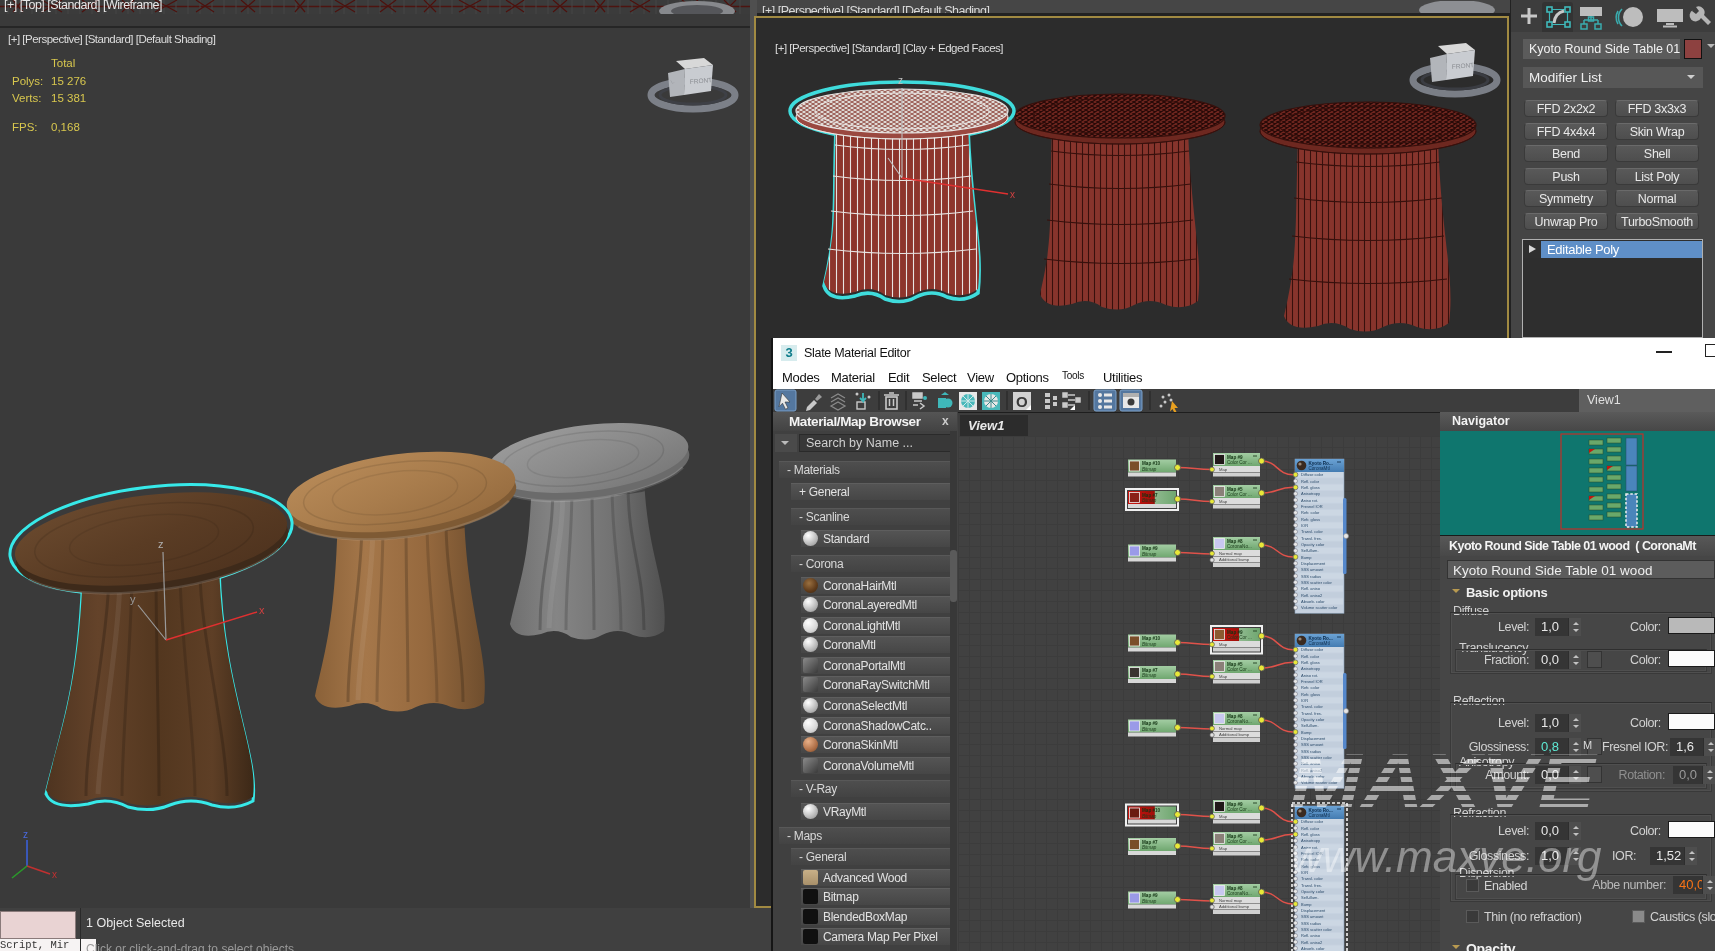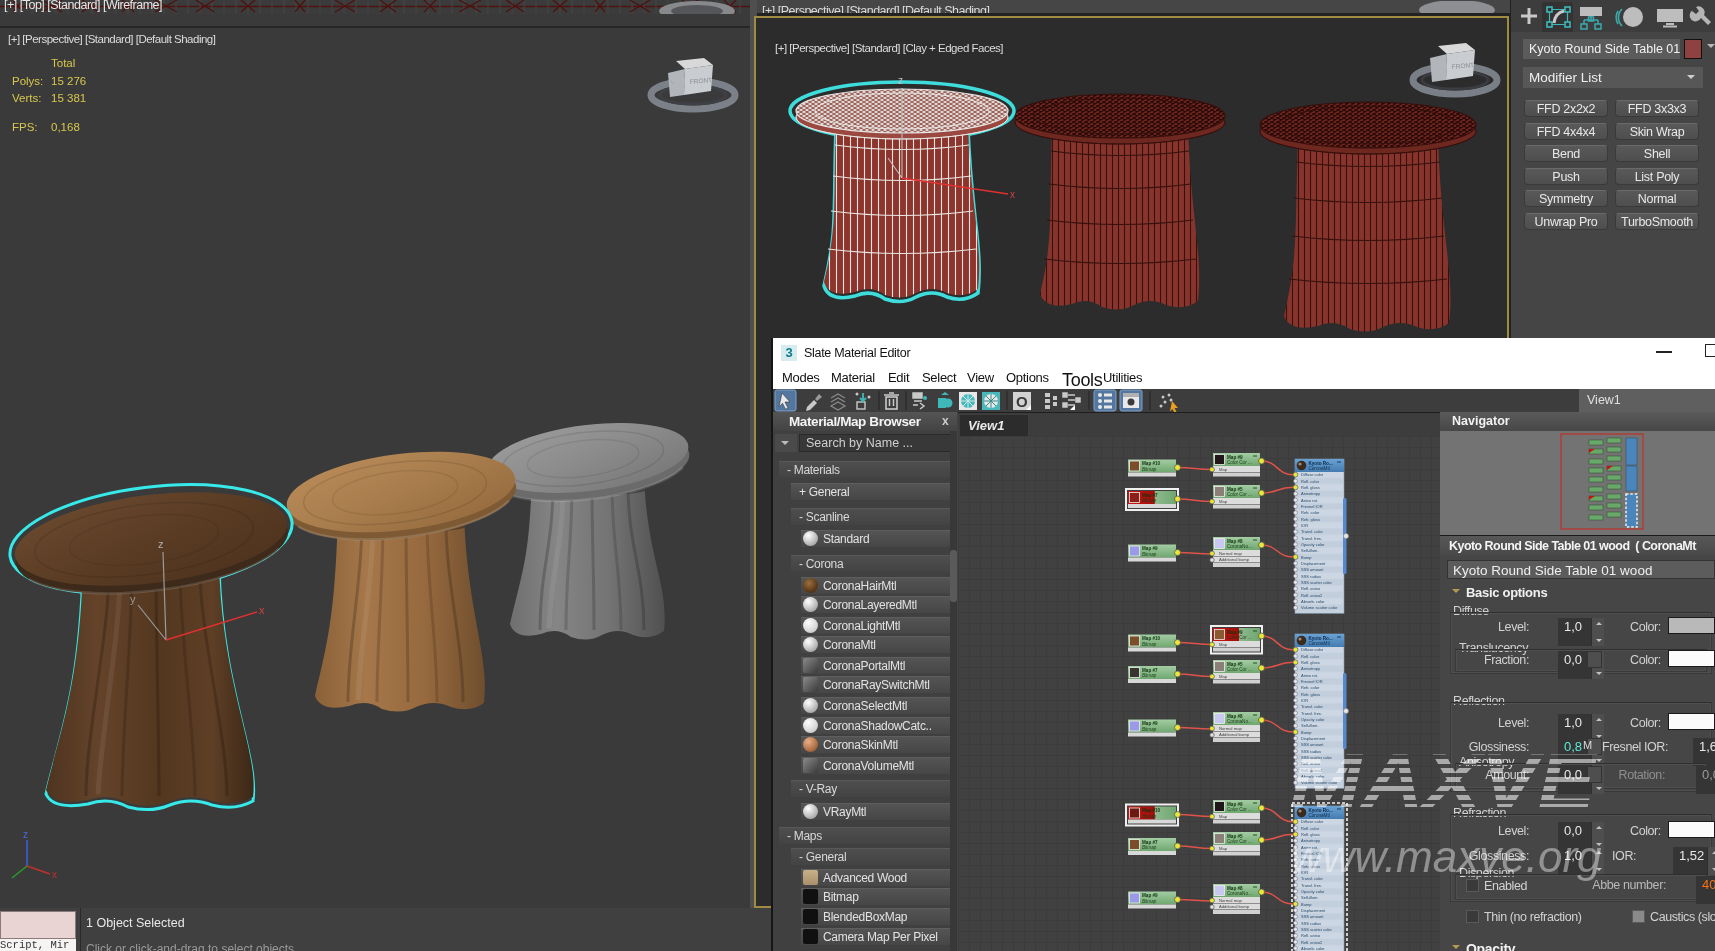--- a/index.html
+++ b/index.html
@@ -9,21 +9,21 @@
 .vplabel{color:#dcdcdc;font-size:11.5px;letter-spacing:-0.5px;}
 .ylw{color:#d8c74e;font-size:11.5px;}
 .btn{position:absolute;background:linear-gradient(#595959,#4e4e4e);border:1px solid #3a3a3a;
  border-top-color:#6a6a6a;border-radius:4px;color:#e8e8e8;font-size:12.5px;letter-spacing:-0.3px;
  text-align:center;line-height:16px;}
 .brow{position:absolute;left:4px;background:linear-gradient(#545454,#464646);
  border-top:1px solid #5e5e5e;color:#e2e2e2;font-size:12px;letter-spacing:-0.3px;line-height:17px;}
 .bgrp{position:absolute;left:4px;background:linear-gradient(#4e4e4e,#434343);border-top:1px solid #585858;color:#d8d8d8;font-size:12px;letter-spacing:-0.3px;line-height:17px;}
 .plabel{color:#d2d2d2;font-size:12.5px;letter-spacing:-0.4px;position:absolute;}
 .pbold{color:#f0f0f0;font-weight:bold;font-size:13px;letter-spacing:-0.3px;position:absolute;}
-.spin{position:absolute;height:28px;margin-left:23px;}
+.spin{position:absolute;height:18px;}
 .spinv{position:absolute;left:0;top:0;bottom:0;background:#353535;color:#e8e8e8;
  font-size:13px;line-height:18px;padding-left:6px;}
 .spina{position:absolute;right:0;top:0;bottom:0;width:13px;background:#4e4e4e;border-left:1px solid #2e2e2e;}
 .spina:before{content:"";position:absolute;left:3.5px;top:4px;border:3px solid transparent;border-bottom-color:#c2c2c2;border-top-width:0;}
 .spina:after{content:"";position:absolute;left:3.5px;bottom:4px;border:3px solid transparent;border-top-color:#c2c2c2;border-bottom-width:0;}
 .gbox{position:absolute;border:1px solid #393939;border-top-color:#2f2f2f;box-shadow:inset 0 0 0 1px #4f4f4f;}
 .cbox{position:absolute;width:13px;height:13px;background:#3a3a3a;border:1px solid #5a5a5a;}
 .swatch{position:absolute;height:17px;border:1px solid #1a1a1a;}
 </style></head><body>
 
@@ -357,42 +357,47 @@
 <div class="btn" style="left:13px;top:123px;width:84px;height:17px">FFD 4x4x4</div>
 <div class="btn" style="left:104px;top:123px;width:84px;height:17px">Skin Wrap</div>
 <div class="btn" style="left:13px;top:145px;width:84px;height:17px">Bend</div>
 <div class="btn" style="left:104px;top:145px;width:84px;height:17px">Shell</div>
 <div class="btn" style="left:13px;top:168px;width:84px;height:17px">Push</div>
 <div class="btn" style="left:104px;top:168px;width:84px;height:17px">List Poly</div>
 <div class="btn" style="left:13px;top:190px;width:84px;height:17px">Symmetry</div>
 <div class="btn" style="left:104px;top:190px;width:84px;height:17px">Normal</div>
 <div class="btn" style="left:13px;top:213px;width:84px;height:17px">Unwrap Pro</div>
 <div class="btn" style="left:104px;top:213px;width:84px;height:17px">TurboSmooth</div>
+<div class="abs" style="left:11px;top:239px;width:181px;height:99px;background:#2e2e2e;border:1px solid #b0b0b0">
+<div class="abs" style="left:0;top:1px;width:18px;height:17px;background:#2f2f2f"></div>
+<div class="abs" style="left:18px;top:1px;width:161px;height:17px;background:#5f8fc7;color:#fff;font-size:13px;letter-spacing:-0.3px;line-height:17px;padding-left:6px">Editable Poly</div>
+<div class="abs" style="left:6px;top:5px;width:0;height:0;border:4.5px solid transparent;border-left:7px solid #d8d8d8"></div>
+</div>
 </div>
 <div class="abs" style="left:0;top:908px;width:771px;height:43px;background:#404040">
 <div class="abs" style="left:0;top:3px;width:76px;height:28px;background:#e9d3d3;border:1px solid #8a7a7a"></div>
-<div class="abs" style="left:0;top:31px;width:76px;height:12px;background:#f6f3f3;color:#333;font-family:'Liberation Mono',monospace;font-size:10.5px;line-height:12px;overflow:hidden">Script, Mir</div>
+<div class="abs" style="left:0;top:31px;width:96px;height:12px;background:#f6f3f3;color:#333;font-family:'Liberation Mono',monospace;font-size:10.5px;line-height:12px;overflow:hidden">Script, Mir</div>
 <div class="abs" style="left:80px;top:0;width:1px;height:43px;background:#2a2a2a"></div>
 <div class="abs" style="left:86px;top:8px;color:#e8e8e8;font-size:12.5px">1 Object Selected</div>
 <div class="abs" style="left:86px;top:34px;color:#9a9a9a;font-size:12px">Click or click-and-drag to select objects</div>
 </div>
 <div class="abs" style="left:771px;top:338px;width:944px;height:613px;background:#434343;border-left:2px solid #161616;overflow:hidden">
 <div class="abs" style="left:0;top:0;width:942px;height:30px;background:#ffffff"></div>
 <div class="abs" style="left:8px;top:7px;width:16px;height:16px;background:#d7ecee;color:#0e7c8a;font-weight:bold;font-size:13px;text-align:center;line-height:16px">3</div>
 <div class="abs" style="left:31px;top:8px;color:#111;font-size:12.5px;letter-spacing:-0.3px">Slate Material Editor</div>
 <div class="abs" style="left:883px;top:13px;width:16px;height:2px;background:#222"></div>
 <div class="abs" style="left:932px;top:6px;width:13px;height:13px;border:1.6px solid #222"></div>
 <div class="abs" style="left:0;top:30px;width:942px;height:21px;background:#ffffff">
 <span class="abs" style="left:9px;top:2px;color:#111;font-size:13px;letter-spacing:-0.3px">Modes</span>
 <span class="abs" style="left:58px;top:2px;color:#111;font-size:13px;letter-spacing:-0.3px">Material</span>
 <span class="abs" style="left:115px;top:2px;color:#111;font-size:13px;letter-spacing:-0.3px">Edit</span>
 <span class="abs" style="left:149px;top:2px;color:#111;font-size:13px;letter-spacing:-0.3px">Select</span>
 <span class="abs" style="left:194px;top:2px;color:#111;font-size:13px;letter-spacing:-0.3px">View</span>
 <span class="abs" style="left:233px;top:2px;color:#111;font-size:13px;letter-spacing:-0.3px">Options</span>
-<span class="abs" style="left:289px;top:2px;color:#111;font-size:18px;letter-spacing:-0.3px">Tools</span>
+<span class="abs" style="left:289px;top:2px;color:#111;font-size:10px;letter-spacing:-0.3px">Tools</span>
 <span class="abs" style="left:330px;top:2px;color:#111;font-size:13px;letter-spacing:-0.3px">Utilities</span>
 </div>
 <div class="abs" style="left:0;top:51px;width:942px;height:23px;background:#3d3d3d">
 <div class="abs" style="left:806px;top:0;width:136px;height:23px;background:#5f5f5f;color:#e0e0e0;font-size:12.5px;line-height:23px;padding-left:8px">View1</div>
 <svg class="abs" style="left:0;top:0" width="806" height="23">
 <rect x="2" y="1" width="21" height="21" rx="2" fill="#54779f" stroke="#7aa0c8"></rect>
 <path d="M9,4 l8,9 -5,0 3,6 -2.5,1.2 -3,-6 -3.5,3.5 z" fill="#e8e8e8" stroke="#333" stroke-width="0.6"></path>
 <path d="M34,18 l7,-7 3,3 -7,7 -4,1 z" fill="#c9c9c9"></path>
         <path d="M42,10 l4,-5 3,3 -5,4 z" fill="#9a9a9a"></path>
 <g fill="none" stroke="#8a8a8a" stroke-width="1.3">
@@ -937,21 +942,21 @@
           <text x="269" y="459" font-size="4.6" fill="#1a3a1a">CoronaNo...</text>
           <path d="M295,451 h4" stroke="#2a4a2a" stroke-width="1"></path>
           <circle cx="303.5" cy="456" r="3" fill="#e8e838" stroke="#555" stroke-width="0.8"></circle>
           <circle cx="254" cy="464.5" r="2.4" fill="#e8e838" stroke="#555" stroke-width="0.7"></circle>
           <circle cx="254" cy="471" r="2.2" fill="#e0e0e0" stroke="#555" stroke-width="0.7"></circle>
 </svg>
 </div>
 </div>
 <div class="abs" style="left:848px;top:74px;width:94px;height:123px;background:#454545;border-left:1px solid #262626">
 </div>
-<div class="abs" style="left:667px;top:74px;width:275px;height:123px;background:#737373">
+<div class="abs" style="left:667px;top:74px;width:275px;height:123px;background:#0f766e">
 <div class="abs" style="left:0;top:0;width:275px;height:19px;background:linear-gradient(#5a5a5a,#474747);color:#f2f2f2;font-weight:bold;font-size:12.5px;line-height:19px;padding-left:12px">Navigator</div>
 <svg class="abs" style="left:0;top:19px" width="275" height="104" viewBox="0 0 275 104">
 <rect x="121" y="3" width="82" height="95" fill="none" stroke="#c03028" stroke-width="1.2"></rect>
 <rect x="149" y="9" width="14" height="5" fill="#6aa86a" stroke="#2a4a2a" stroke-width="0.5"></rect>
 <rect x="167" y="7" width="14" height="5" fill="#6aa86a" stroke="#2a4a2a" stroke-width="0.5"></rect>
 <rect x="149" y="18" width="14" height="5" fill="#6aa86a" stroke="#2a4a2a" stroke-width="0.5"></rect>
         <path d="M149,18 l6,0 l-6,4 z" fill="#c01810"></path>
 <rect x="167" y="16" width="14" height="5" fill="#6aa86a" stroke="#2a4a2a" stroke-width="0.5"></rect>
 <rect x="149" y="28" width="14" height="5" fill="#6aa86a" stroke="#2a4a2a" stroke-width="0.5"></rect>
 <rect x="167" y="25" width="14" height="5" fill="#6aa86a" stroke="#2a4a2a" stroke-width="0.5"></rect>

